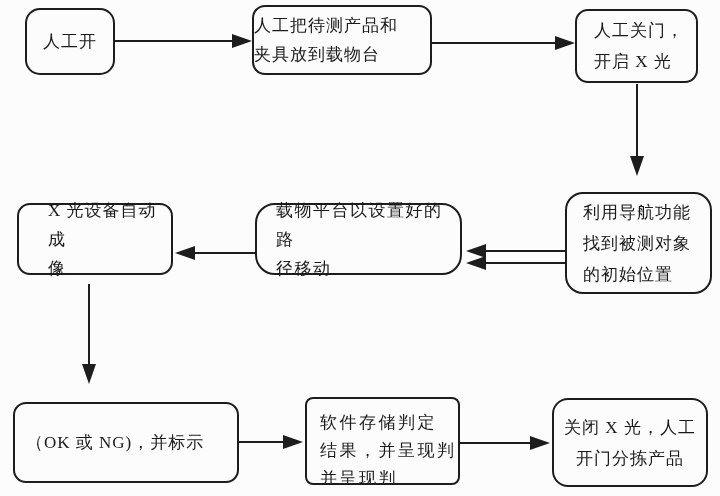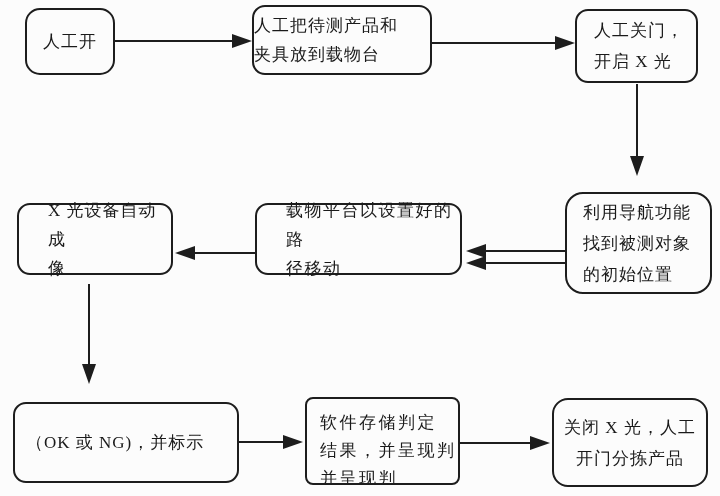--- a/index.html
+++ b/index.html
@@ -10,21 +10,21 @@
   .node{
     position:absolute;box-sizing:border-box;border:2px solid #1d1d1d;border-radius:13px;
     background:#fcfcfc;display:flex;flex-direction:column;justify-content:center;
     font-size:17px;letter-spacing:1px;line-height:29px;
   }
   .node span{display:block;}
   .n-load {left:25px;top:8px;width:90px;height:67px;text-align:center;line-height:30px;border-radius:15px;}
   .n-place{left:252px;top:5px;width:180px;height:70px;text-align:left;}
   .n-close{left:575px;top:9px;width:123px;height:74px;padding-left:17px;line-height:31px;}
   .n-nav  {left:565px;top:192px;width:147px;height:102px;padding-left:16px;border-radius:18px;line-height:31px;}
-  .n-stage{left:255px;top:203px;width:207px;height:72px;padding-left:29px;letter-spacing:1.5px;}
+  .n-stage{left:255px;top:203px;width:207px;height:72px;padding-left:19px;letter-spacing:1.5px;border-radius:20px;}
   .n-img  {left:17px;top:203px;width:156px;height:72px;padding-left:29px;}
   .n-judge{left:13px;top:402px;width:226px;height:81px;padding-left:11px;}
   .n-store{left:305px;top:397px;width:155px;height:88px;padding:10px 0 0 13px;display:block;
            overflow:hidden;letter-spacing:2.5px;line-height:28px;border-radius:8px;}
   .n-sort {left:552px;top:398px;width:156px;height:89px;text-align:center;border-radius:16px;line-height:31px;}
 
   .hline{position:absolute;height:2px;background:#1d1d1d;}
   .vline{position:absolute;width:2px;background:#1d1d1d;}
   .head{position:absolute;width:0;height:0;}
   .head.r{border-top:7px solid transparent;border-bottom:7px solid transparent;border-left:20px solid #1d1d1d;}

